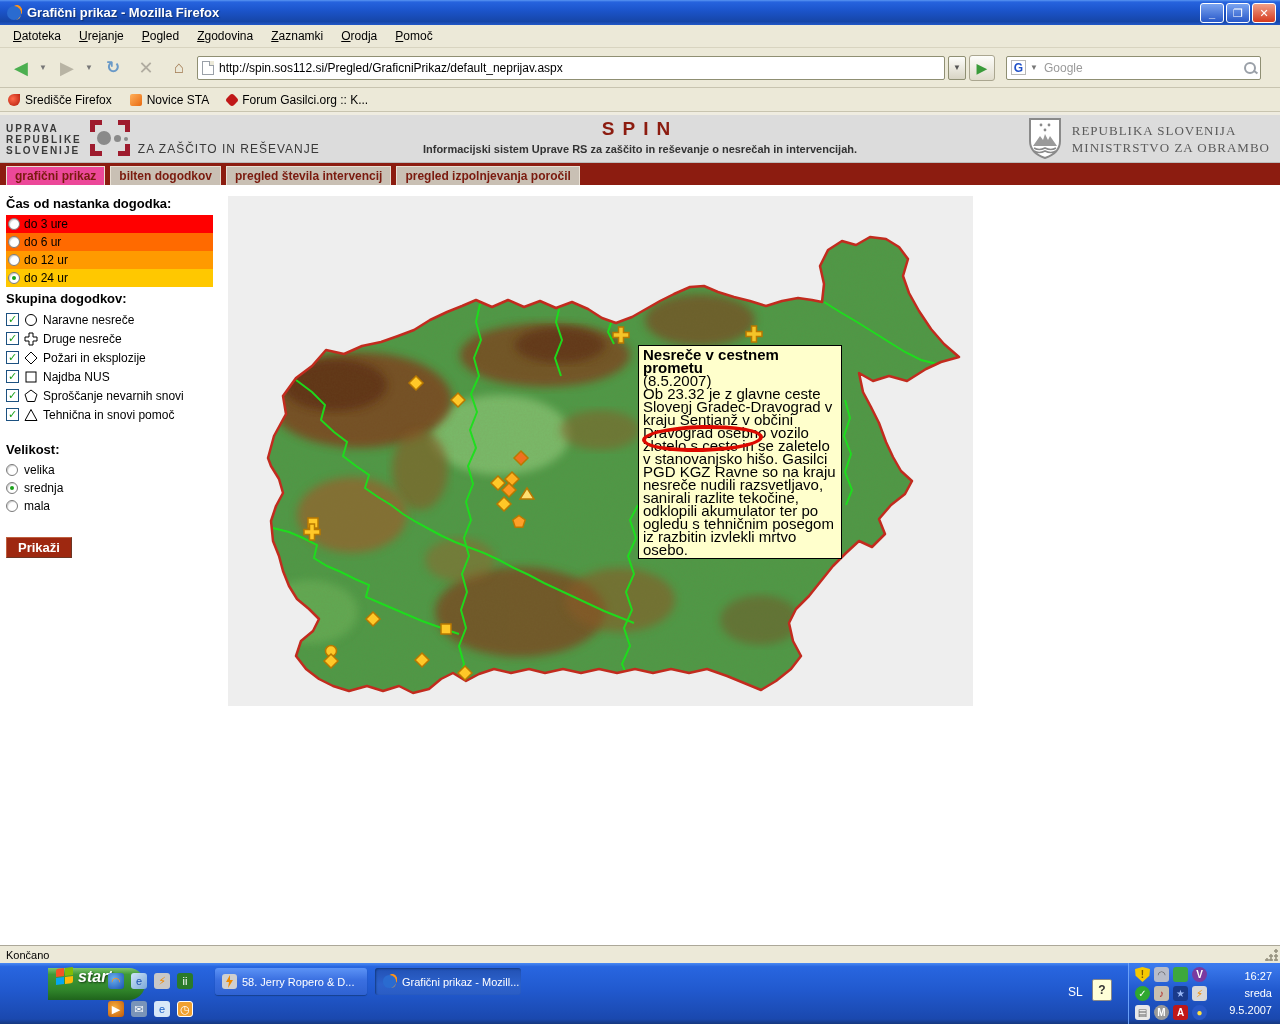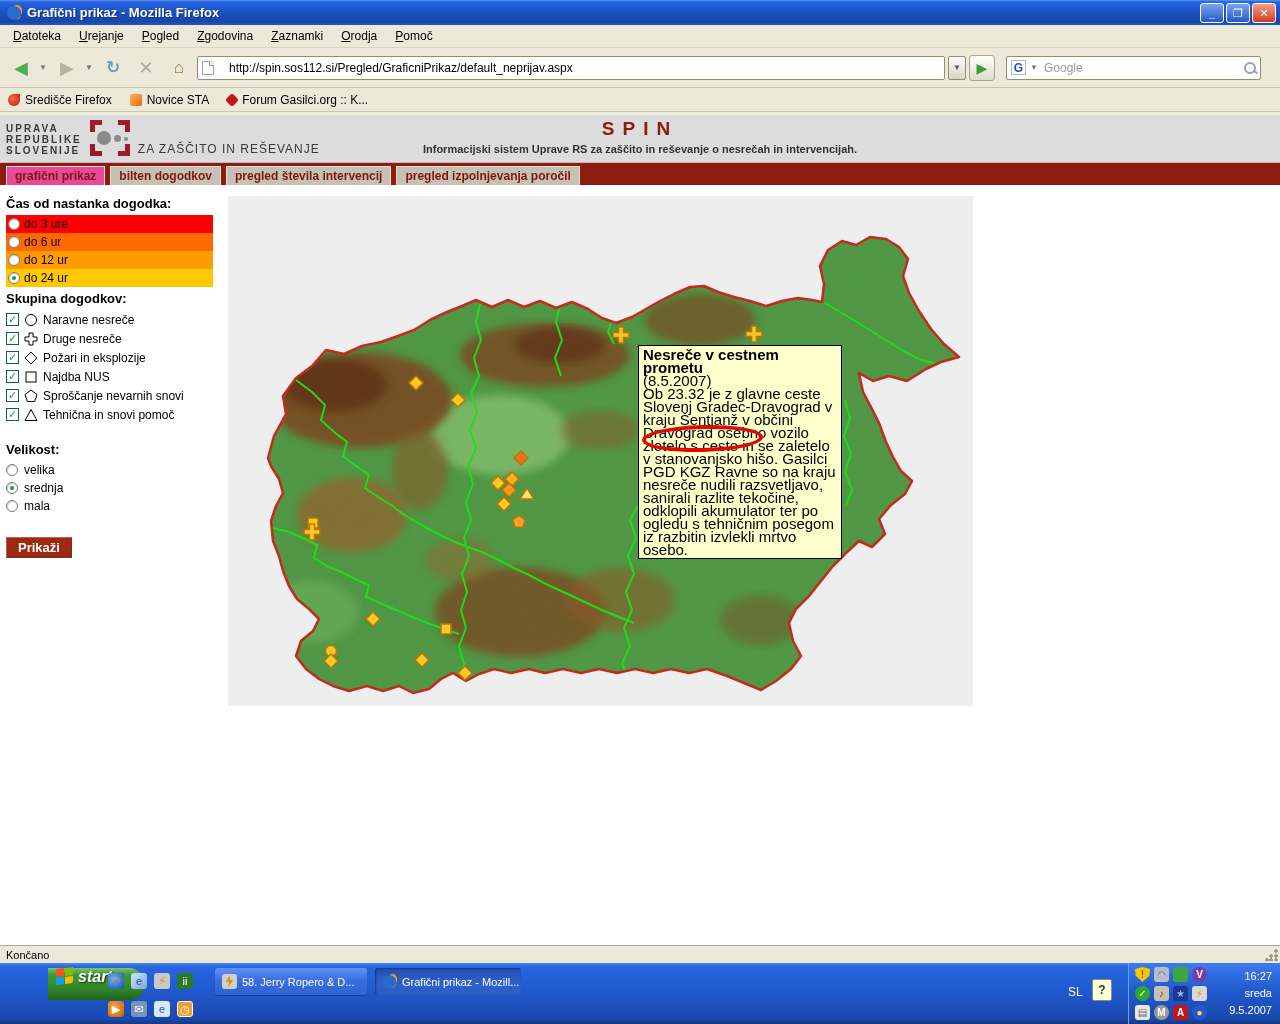--- a/index.html
+++ b/index.html
@@ -30,21 +30,21 @@
     border-bottom:1px solid #c8c4b0; display:flex; align-items:center; padding:0 6px; gap:3px; }
   .tbtn { width:30px; height:30px; display:flex; align-items:center; justify-content:center;
     font-size:18px; border-radius:3px; }
   .arrow-back { color:#4caf50; font-weight:bold; }
   .arrow-fwd { color:#b8b4a4; font-weight:bold; }
   .drop { font-size:8px; color:#777; width:10px; }
   .reload { color:#6a9ac8; font-weight:bold; font-size:17px; }
   .stopx { color:#b0aca0; font-weight:bold; }
   .homei { color:#a07850; font-size:17px; }
   .urlbox { flex:0 0 748px; height:24px; background:#fff; border:1px solid #8f8f73; border-radius:2px;
-    display:flex; align-items:center; padding:0 4px; gap:15px; }
+    display:flex; align-items:center; padding:0 4px; gap:5px; }
   .pageicon { width:12px; height:14px; background:#fff; border:1px solid #9aa0a8; position:relative; }
   .pageicon::after { content:""; position:absolute; right:-1px; top:-1px; width:4px; height:4px;
     background:#ece9d8; border-left:1px solid #9aa0a8; border-bottom:1px solid #9aa0a8; }
   .urltext { font-size:12px; color:#000; white-space:nowrap; overflow:hidden; }
   .urldrop { width:18px; height:24px; background:linear-gradient(180deg,#fdfdfa,#d8d4c4); border:1px solid #8f8f73;
     border-radius:2px; display:flex; align-items:center; justify-content:center; font-size:8px; color:#555; }
   .gobtn { width:26px; height:26px; background:linear-gradient(180deg,#fdfdfa,#e0dccc); border:1px solid #aaa690;
     border-radius:3px; display:flex; align-items:center; justify-content:center; color:#3a9b3a; font-size:14px; }
   .searchbox { margin-left:8px; flex:0 0 255px; height:24px; background:#fff; border:1px solid #8f8f73;
     border-radius:2px; display:flex; align-items:center; padding:0 4px; gap:4px; }
@@ -254,20 +254,35 @@
           <b></b>
           <b></b>
           <b></b>
       </div>
       <span class="ursz-caption">ZA ZAŠČITO IN REŠEVANJE</span>
     </div>
     <div class="spintitle">
       <div class="big">SPIN</div>
       <div class="sub">Informacijski sistem Uprave RS za zaščito in reševanje o nesrečah in intervencijah.</div>
     </div>
+    <div class="gov">
+      <svg width="34" height="42" viewBox="0 0 34 42">
+        <path d="M2,1 h30 v22 q0,12 -15,17 q-15,-5 -15,-17 z" fill="#fff" stroke="#8a8a8a" stroke-width="2"></path>
+        <circle cx="13" cy="7" r="1.4" fill="#8a8a8a"></circle>
+          <circle cx="21" cy="7" r="1.4" fill="#8a8a8a"></circle>
+          <circle cx="17" cy="12" r="1.4" fill="#8a8a8a"></circle>
+        <path d="M5,28 l7,-10 3,4 2,-6 3,6 2,-4 7,10 z" fill="#9a9a9a"></path>
+        <path d="M6,30 q5,3 11,0 q6,3 11,0" fill="none" stroke="#8a8a8a" stroke-width="1.6"></path>
+        <path d="M6,33 q5,3 11,0 q6,3 11,0" fill="none" stroke="#8a8a8a" stroke-width="1.6"></path>
+      </svg>
+      <div class="gov-text">
+        <div>REPUBLIKA SLOVENIJA</div>
+        <div>MINISTRSTVO ZA OBRAMBO</div>
+      </div>
+    </div>
   </div>
 
   <div class="tabbar">
     <div class="tab active">grafični prikaz</div>
     <div class="tab">bilten dogodkov</div>
     <div class="tab">pregled števila intervencij</div>
     <div class="tab">pregled izpolnjevanja poročil</div>
   </div>
 
   <div class="sidebar">

